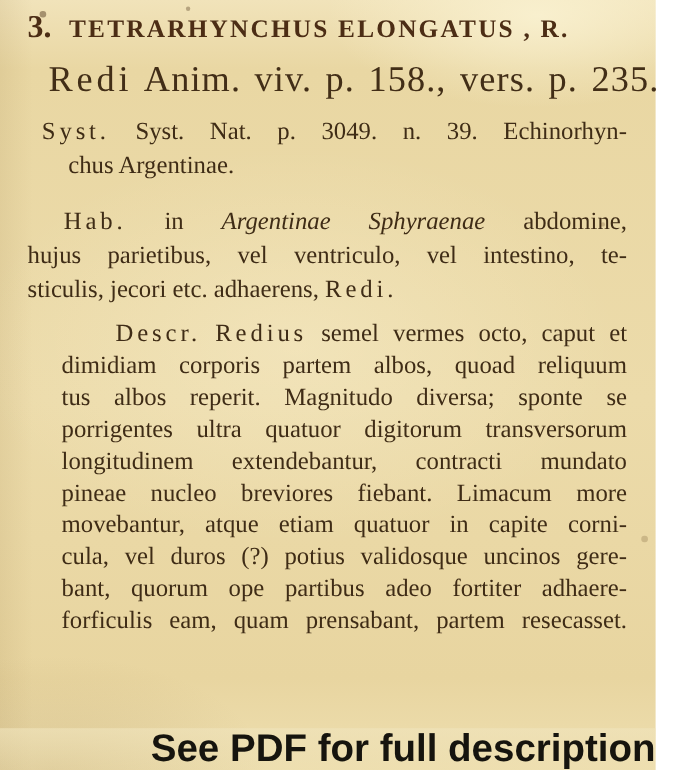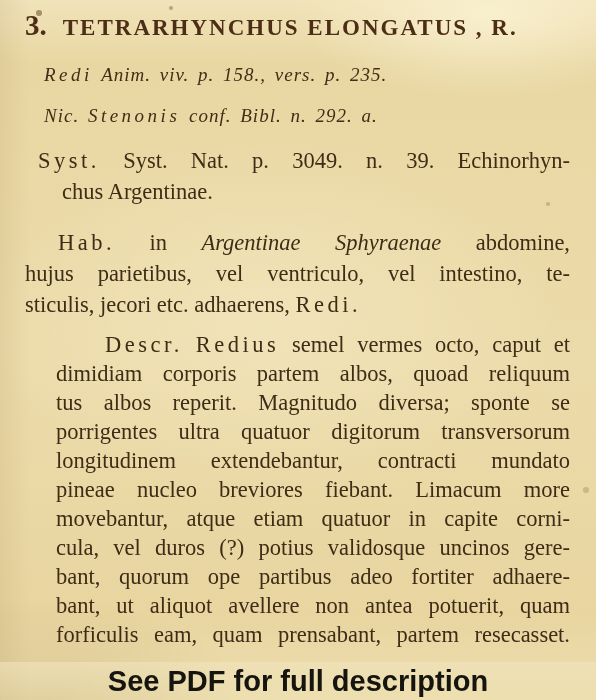--- a/index.html
+++ b/index.html
@@ -21,22 +21,22 @@
 
   .heading {
     font-size: 23px; line-height: 34px; letter-spacing: 2px;
     color: #4c2d15; white-space: nowrap; font-weight: bold;
   }
   .heading .num { font-size: 29px; letter-spacing: 0; margin-right: 16px; font-weight: bold; }
   .heading .sc { text-transform: uppercase; }
 
   .cits { margin-top: 9px; }
   .cit {
-    font-size: 19px; line-height: 41px; letter-spacing: 1px; word-spacing: 3px;
-    padding-left: 19px; white-space: nowrap; color: #422e17; font-style: italic;
+    font-size: 33px; line-height: 41px; letter-spacing: 1px; word-spacing: 3px;
+    padding-left: 19px; white-space: nowrap; color: #422e17;
   }
 
   .emph { letter-spacing: 3.5px; }
   .it { font-style: italic; }
 
   .bodytext { font-size: 22.5px; }
   .gmel { margin-top: 9px; }
   .gmel .l1 { padding-left: 13px; }
   .gmel .l2 { padding-left: 37px; }
   .gmel div, .hab div { line-height: 31px; }
@@ -52,45 +52,42 @@
 
   .specks { position: absolute; left: 0; top: 0; width: 2px; height: 2px;
     background: transparent; border-radius: 50%;
     box-shadow: 38px 12px 0 2px rgba(74,48,24,0.45),
                 170px 7px 0 1px rgba(74,48,24,0.35),
                 547px 203px 0 1px rgba(120,90,50,0.30),
                 585px 489px 0 2px rgba(110,84,46,0.25); }
 
   .footer {
     position: absolute; left: 0; right: 0; bottom: 0px; height: 38px;
-    text-align: center;
+    text-align: right;
     background: linear-gradient(180deg, rgba(240,228,188,0.65), rgba(236,221,174,0.2));
     font-family: "Liberation Sans", "DejaVu Sans", sans-serif;
-    font-weight: bold; font-size: 29px; line-height: 38px;
+    font-weight: bold; font-size: 35px; line-height: 38px;
     color: #16140e; letter-spacing: 0px;
   }
 </style>
 </head>
 <body>
 
 <div class="page">
   <div class="specks"></div>
 
   <div class="col">
 
     <div class="heading">
       <span class="num">3.</span><span class="sc">Tetrarhynchus elongatus</span><span class="sc"> , R.</span>
     </div>
 
     <div class="cits">
       <div class="cit">
         <span class="emph">Redi</span><span> Anim. viv. p. 158., vers. p. 235.</span>
-      </div>
-      <div class="cit">
-        <span>Nic. </span><span class="emph">Stenonis</span><span> conf. Bibl. n. 292. a.</span>
       </div>
     </div>
 
     <div class="gmel bodytext">
       <div class="l1 j">
         <span class="emph">Syst.</span><span> Syst. Nat. p. 3049. n. 39. Echinorhyn-</span>
       </div>
       <div class="l2">chus Argentinae.</div>
     </div>
 
@@ -109,19 +106,18 @@
         <span class="emph">Descr.</span><span> </span><span class="emph">Redius</span><span> semel vermes octo, caput et</span>
       </div>
       <div class="j">dimidiam corporis partem albos, quoad reliquum</div>
       <div class="j">tus albos reperit.  Magnitudo diversa; sponte se</div>
       <div class="j">porrigentes ultra quatuor digitorum transversorum</div>
       <div class="j">longitudinem extendebantur, contracti mundato</div>
       <div class="j">pineae nucleo breviores fiebant.  Limacum more</div>
       <div class="j">movebantur, atque etiam quatuor in capite corni-</div>
       <div class="j">cula, vel duros (?) potius validosque uncinos gere-</div>
       <div class="j">bant, quorum ope partibus adeo fortiter adhaere-</div>
-      <div class="j">bant, ut aliquot avellere non antea potuerit, quam</div>
       <div class="j">forficulis eam, quam prensabant, partem resecasset.</div>
     </div>
   </div>
 
   <div class="footer">See PDF for full description</div>
 </div>
 
 </body></html>

